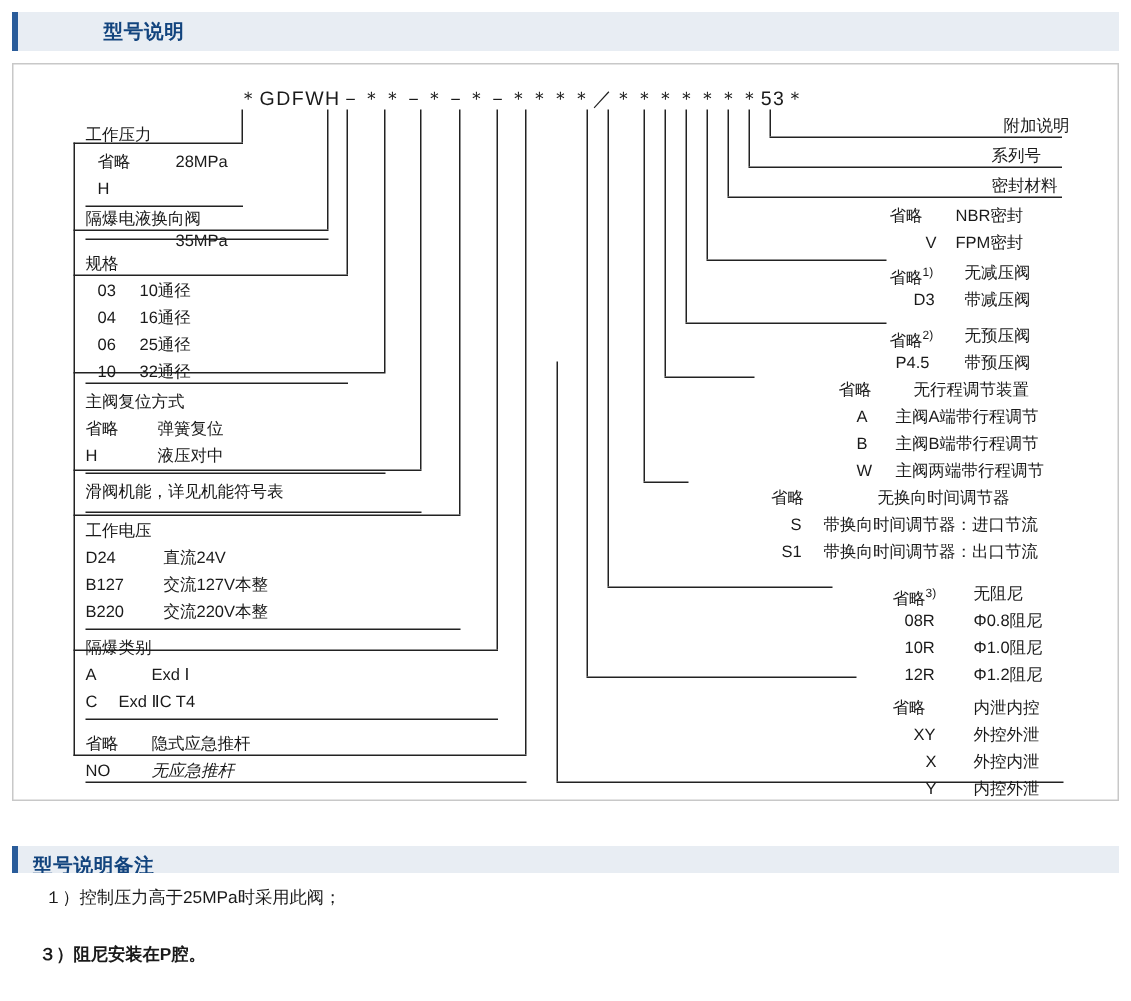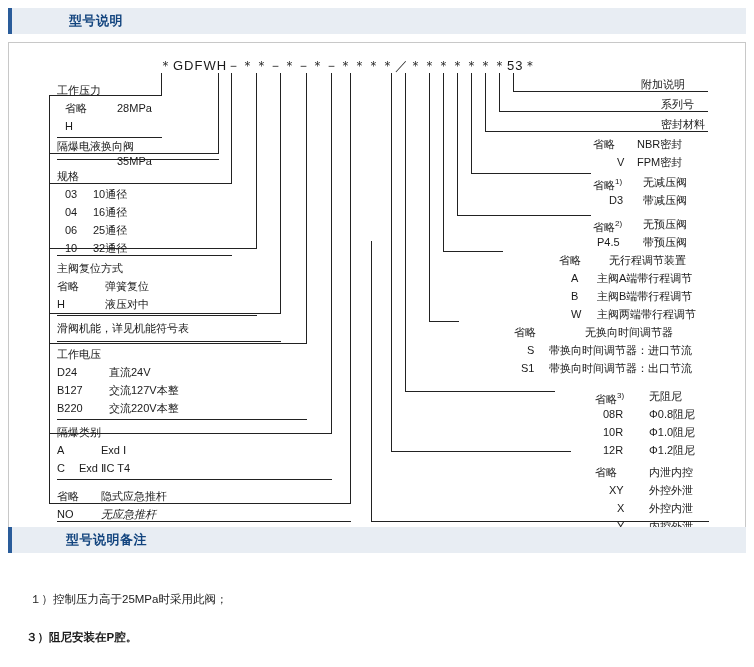--- a/index.html
+++ b/index.html
@@ -186,21 +186,21 @@
 
   <div class="vline" style="left:396px; top:30px; height:318px;"></div>
   <div class="hline" style="left:396px; top:348px; width:150px;"></div>
 
   <div class="vline" style="left:382px; top:30px; height:378px;"></div>
   <div class="hline" style="left:382px; top:408px; width:180px;"></div>
 
   <div class="vline" style="left:362px; top:198px; height:280px;"></div>
   <div class="hline" style="left:362px; top:478px; width:338px;"></div>
 
-  <div class="lbl" style="left:632px; top:34px;">附加说明</div>
+  <div class="lbl" style="left:660px; top:34px;">附加说明</div>
 
   <div class="lbl" style="left:652px; top:54px;">系列号</div>
 
   <div class="lbl" style="left:652px; top:74px;">密封材料</div>
   <div class="lbl" style="left:584px; top:94px;">省略</div>
   <div class="lbl" style="left:628px; top:94px;">NBR密封</div>
   <div class="lbl" style="left:608px; top:112px;">V</div>
   <div class="lbl" style="left:628px; top:112px;">FPM密封</div>
 
   <div class="lbl" style="left:584px; top:132px;"><span>省略</span><span class="sup">1)</span></div>
@@ -242,20 +242,20 @@
   <div class="lbl" style="left:640px; top:422px;">内泄内控</div>
   <div class="lbl" style="left:600px; top:440px;">XY</div>
   <div class="lbl" style="left:640px; top:440px;">外控外泄</div>
   <div class="lbl" style="left:608px; top:458px;">X</div>
   <div class="lbl" style="left:640px; top:458px;">外控内泄</div>
   <div class="lbl" style="left:608px; top:476px;">Y</div>
   <div class="lbl" style="left:640px; top:476px;">内控外泄</div>
 
 </div>
 
-<div class="section-header" style="top:527px;padding-left:44px;">
+<div class="section-header" style="top:564px;">
   <span class="title">型号说明备注</span>
 </div>
 
 <div class="panel" style="left:8px; top:582px; width:738px; height:77px; border:none;">
   <div class="notes" style="left:22px; top:8px;">１）控制压力高于25MPa时采用此阀；</div>
   <div class="notes" style="left:18px; top:46px;font-weight:bold;">３）阻尼安装在P腔。</div>
 </div>
 
 </body></html>

